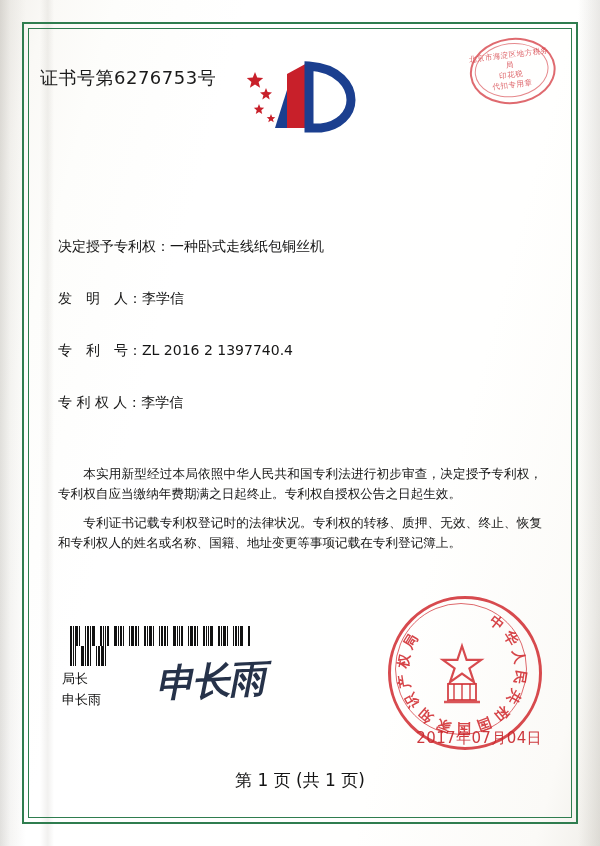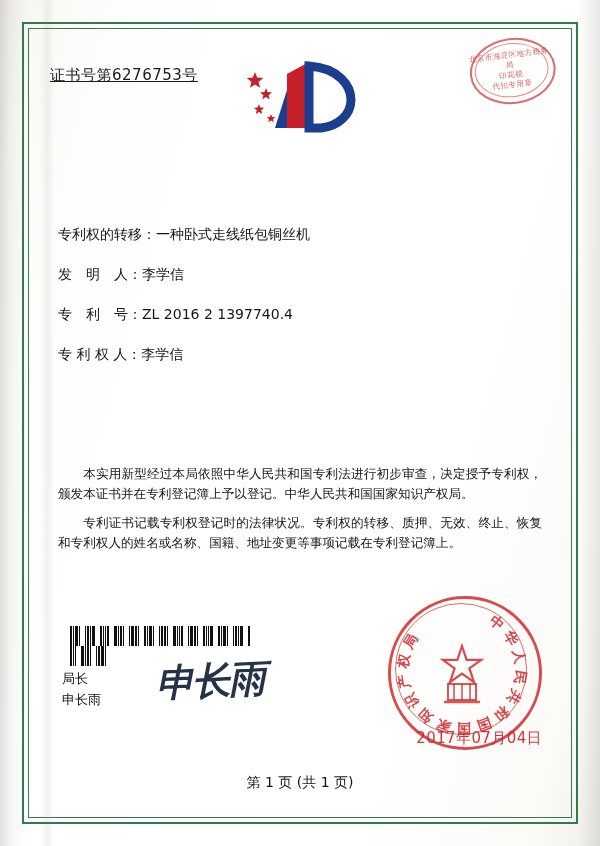--- a/index.html
+++ b/index.html
@@ -61,27 +61,26 @@
   }
 
   .content {
     position: absolute;
     left: 28px; top: 28px;
     right: 28px; bottom: 28px;
   }
 
   .cert-no {
     position: absolute;
-    left: 22px;
+    left: 12px;
     top: 38px;
-    font-size: 15px;
+    font-size: 18px;
     color: #1a1a1a;
     letter-spacing: 0.5px;
     font-family: "DejaVu Sans", "Liberation Sans", sans-serif;
-    text-decoration: underline;
   }
 
   
   .top-seal {
     position: absolute;
     right: 16px;
     top: 10px;
     width: 86px;
     height: 70px;
     transform: rotate(-7deg);
@@ -149,20 +148,21 @@
     color: #161616;
     margin-bottom: 22px;
     font-family: "DejaVu Sans", "Liberation Sans", sans-serif;
     white-space: nowrap;
   }
   .field .lbl {
     display: inline-block;
   }
   .field .val {
     display: inline-block;
+    margin-top: 12px;
   }
 
   .paras {
     position: absolute;
     left: 30px;
     right: 30px;
     top: 436px;
     font-size: 12.6px;
     line-height: 20px;
     color: #151515;
@@ -250,21 +250,21 @@
     font-family: "DejaVu Sans", "Liberation Sans", sans-serif;
     opacity: 0.9;
     letter-spacing: 0.4px;
   }
 
   .footer {
     position: absolute;
     left: 0; right: 0;
     bottom: 26px;
     text-align: center;
-    font-size: 14px;
+    font-size: 17px;
     color: #151515;
     font-family: "DejaVu Sans", "Liberation Sans", sans-serif;
   }
 </style>
 </head>
 <body>
 
 <div class="page">
 
   <div class="fold"></div>
@@ -303,35 +303,35 @@
           <polygon points="31,32 32.6,36.1 37,36.4 33.6,39.3 34.7,43.6 31,41.1 27.3,43.6 28.4,39.3 25,36.4 29.4,36.1"></polygon>
           <polygon points="24,48 25.4,51.6 29.2,51.8 26.3,54.3 27.2,58 24,55.9 20.8,58 21.7,54.3 18.8,51.8 22.6,51.6"></polygon>
           <polygon points="36,58 37.2,61 40.3,61.2 37.9,63.2 38.7,66.3 36,64.5 33.3,66.3 34.1,63.2 31.7,61.2 34.8,61"></polygon>
         </g>
       </svg>
     </div>
 
 
     <div class="fields">
       <div class="field">
-        <span class="lbl">专利权的转移：</span><span class="val">一种卧式走线纸包铜丝机</span>
+        <span class="lbl">决定授予专利权：</span><span class="val">一种卧式走线纸包铜丝机</span>
       </div>
       <div class="field">
         <span class="lbl">发　明　人：</span><span class="val">李学信</span>
       </div>
       <div class="field">
         <span class="lbl">专　利　号：</span><span class="val">ZL 2016 2 1397740.4</span>
       </div>
       <div class="field">
         <span class="lbl">专 利 权 人：</span><span class="val">李学信</span>
       </div>
     </div>
 
     <div class="paras">
-      <p>本实用新型经过本局依照中华人民共和国专利法进行初步审查，决定授予专利权，颁发本证书并在专利登记簿上予以登记。中华人民共和国国家知识产权局。</p>
+      <p>本实用新型经过本局依照中华人民共和国专利法进行初步审查，决定授予专利权，专利权自应当缴纳年费期满之日起终止。专利权自授权公告之日起生效。</p>
       <p>专利证书记载专利权登记时的法律状况。专利权的转移、质押、无效、终止、恢复和专利权人的姓名或名称、国籍、地址变更等事项记载在专利登记簿上。</p>
     </div>
 
     <div class="barcode">
       <span style="width:2px"></span><span style="width:1px"></span><span style="width:3px"></span><span style="width:1px"></span>
       <span style="width:1px"></span><span style="width:2px"></span><span style="width:1px"></span><span style="width:3px"></span>
       <span style="width:2px"></span><span style="width:1px"></span><span style="width:1px"></span><span style="width:2px"></span>
       <span style="width:3px"></span><span style="width:1px"></span><span style="width:2px"></span><span style="width:1px"></span>
       <span style="width:1px"></span><span style="width:3px"></span><span style="width:2px"></span><span style="width:1px"></span>
       <span style="width:2px"></span><span style="width:1px"></span><span style="width:3px"></span><span style="width:1px"></span>

